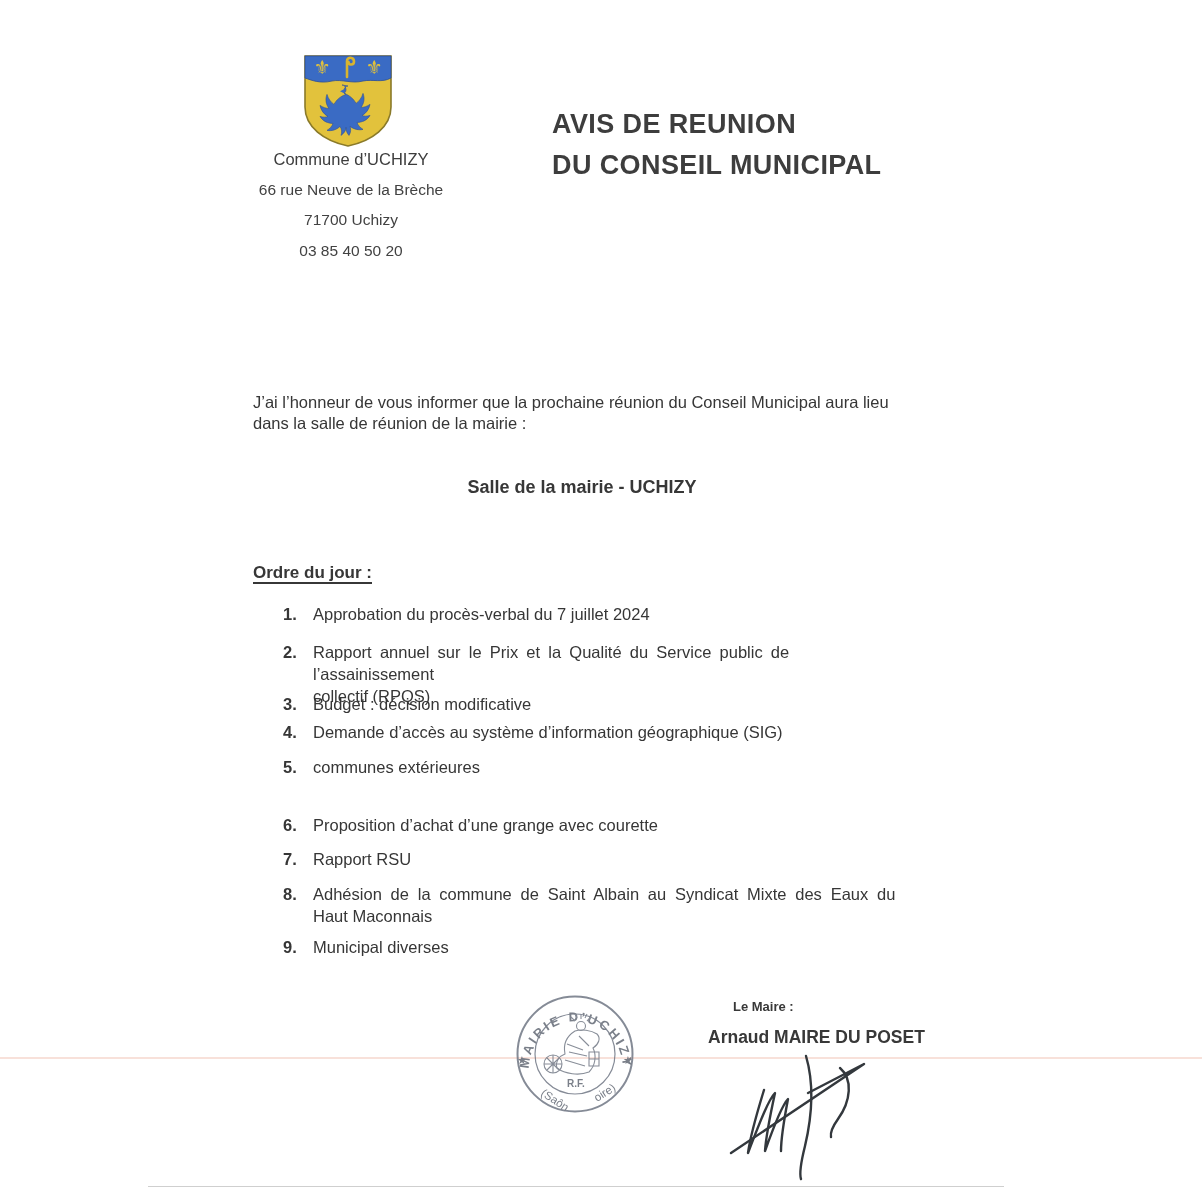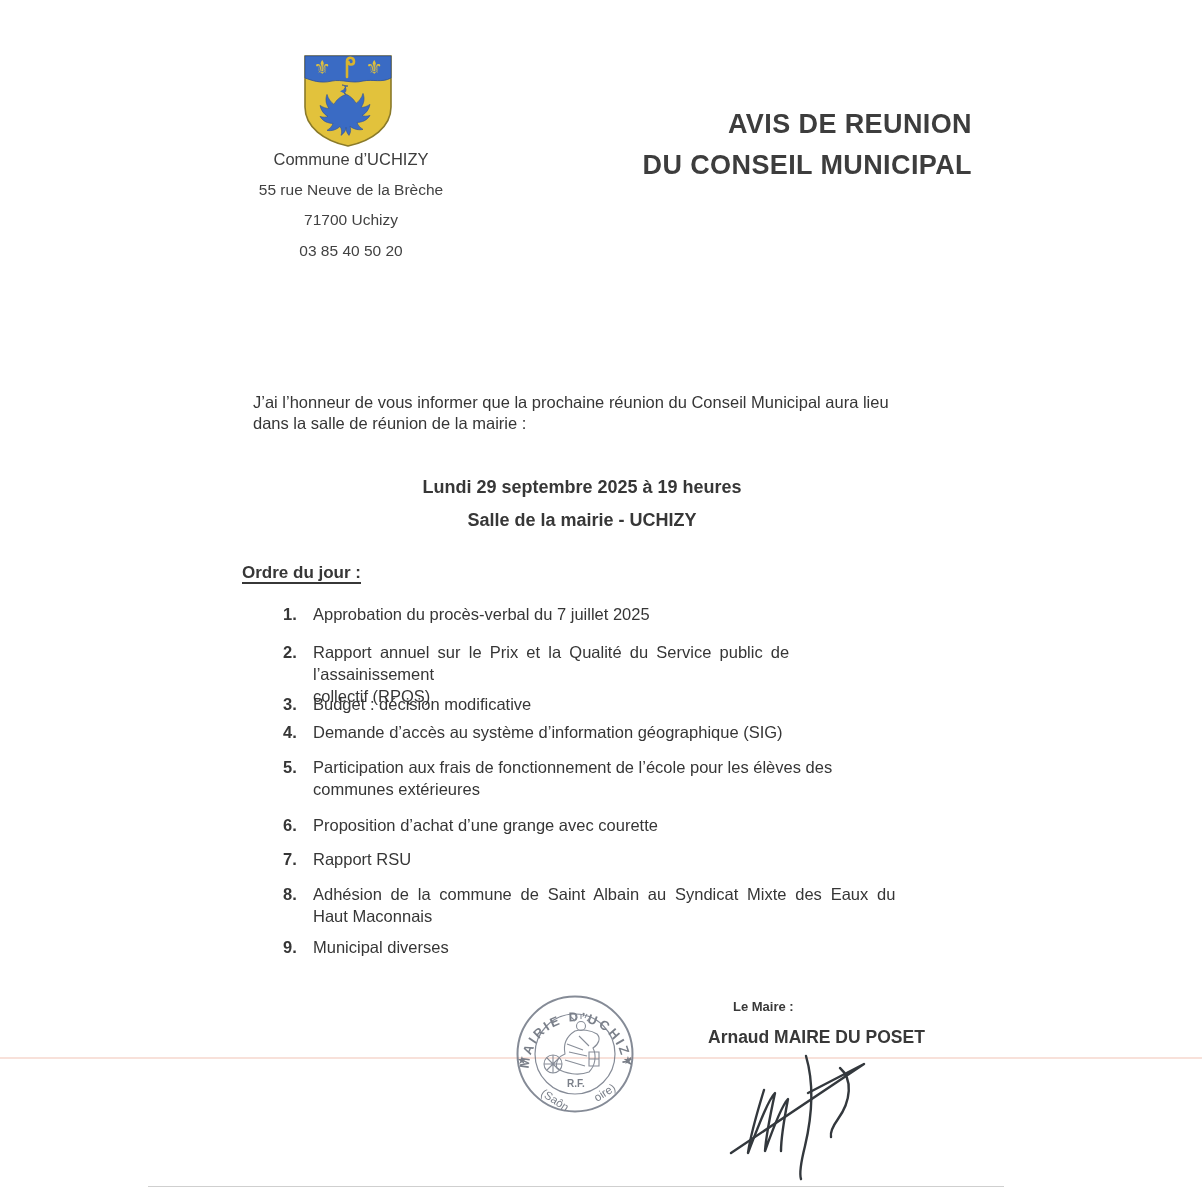--- a/index.html
+++ b/index.html
@@ -13,34 +13,34 @@
   }
   .abs{position:absolute;}
 
   
   .crest{left:301px;top:53px;width:94px;height:96px;}
   .org-block{left:221px;top:144px;width:260px;text-align:center;line-height:30.5px;}
   .org-name{font-size:16.5px;color:#3d3d3d;}
   .org-line{font-size:15.5px;color:#424242;}
 
   
-  .doc-title{left:552px;top:104px;width:420px;text-align:right;
+  .doc-title{left:552px;top:104px;width:420px;text-align:left;
     font-size:27px;font-weight:700;line-height:41px;letter-spacing:.4px;color:#3d3d3d;}
 
   
   .intro{left:253px;top:392px;width:660px;font-size:16.5px;line-height:20.5px;color:#363636;}
   .intro span{display:block;}
 
   
   .meeting{left:152px;top:471px;width:860px;text-align:center;
     font-size:18px;font-weight:700;line-height:33px;color:#373737;}
   .meeting span{display:block;}
 
   
-  .agenda-heading{left:242px;top:563px;font-size:17px;font-weight:700;color:#373737;
+  .agenda-heading{left:253px;top:563px;font-size:17px;font-weight:700;color:#373737;
     text-decoration:underline;text-decoration-thickness:1.6px;text-underline-offset:4px;}
   .item{left:283px;display:flex;align-items:flex-start;font-size:16.5px;line-height:22px;color:#363636;}
   .item .num{width:30px;font-weight:700;flex:none;}
   .item .txt{width:596px;}
   .item .txt span{display:block;}
   .just1 .l1{word-spacing:3.6px;}
   .just2 .l1{word-spacing:4.2px;}
 
   
   .role{left:708px;top:999px;font-size:13px;font-weight:700;color:#383838;margin-left:25px;}
@@ -73,46 +73,45 @@
              c-2,1 -5,1 -8,0 c3,5 8,7 13,7 c-1,3 -3,5 -6,7 c5,1 10,-1 13,-4
              c2,3 2,6 1,9 c3,-2 5,-5 5,-8 c0,3 1,6 3,8 c2,-3 2,-7 1,-9
              c4,3 9,4 13,3 c-3,-2 -5,-4 -6,-7 c5,0 10,-2 13,-7 c-3,1 -6,1 -8,0
              c4,-2 7,-6 8,-11 c-3,2 -6,3 -9,3 c3,-4 4,-9 2,-14 c-1,4 -4,8 -7,10
              c-2,-4 -6,-8 -12,-10 c1.2,-0.8 2,-2 2,-3.8 c0,-2.6 -1.8,-4.6 -4,-4.6 z" stroke="#2d4f96" stroke-width="0.6" fill="#3a6bc4"></path>
     <path d="M43.5,36 l-4.5,2.2 l4.5,2.2 z" fill="#3a6bc4"></path>
   </svg>
 
   <div class="abs org-block">
     <div class="org-name">Commune d’UCHIZY</div>
-    <div class="org-line">55 rue Neuve de la Brèche</div>
+    <div class="org-line">66 rue Neuve de la Brèche</div>
     <div class="org-line">71700 Uchizy</div>
     <div class="org-line">03 85 40 50 20</div>
   </div>
 
   <div class="abs doc-title">
     <div>AVIS DE REUNION</div>
     <div>DU CONSEIL MUNICIPAL</div>
   </div>
 
   <div class="abs intro">
     <span>J’ai l’honneur de vous informer que la prochaine réunion du Conseil Municipal aura lieu</span>
     <span>dans la salle de réunion de la mairie :</span>
   </div>
 
   <div class="abs meeting">
-    <span>Lundi 29 septembre 2025 à 19 heures</span>
     <span>Salle de la mairie - UCHIZY</span>
   </div>
 
   <div class="abs agenda-heading">Ordre du jour :</div>
 
   <div class="abs item" style="top:603px">
     <span class="num">1.</span>
     <span class="txt">
-        <span class="l1">Approbation du procès-verbal du 7 juillet 2025</span>
+        <span class="l1">Approbation du procès-verbal du 7 juillet 2024</span>
       </span>
   </div>
   <div class="abs item just1" style="top:641px">
     <span class="num">2.</span>
     <span class="txt">
       <span class="l1">Rapport annuel sur le Prix et la Qualité du Service public de l’assainissement</span>
       <span class="l2">collectif (RPQS)</span>
     </span>
   </div>
   <div class="abs item" style="top:693px">
@@ -123,21 +122,20 @@
   </div>
   <div class="abs item" style="top:721px">
     <span class="num">4.</span>
     <span class="txt">
         <span class="l1">Demande d’accès au système d’information géographique (SIG)</span>
       </span>
   </div>
   <div class="abs item" style="top:756px">
     <span class="num">5.</span>
     <span class="txt">
-      <span class="l1">Participation aux frais de fonctionnement de l’école pour les élèves des</span>
       <span class="l2">communes extérieures</span>
     </span>
   </div>
   <div class="abs item" style="top:814px">
     <span class="num">6.</span>
     <span class="txt">
         <span class="l1">Proposition d’achat d’une grange avec courette</span>
       </span>
   </div>
   <div class="abs item" style="top:848px">

